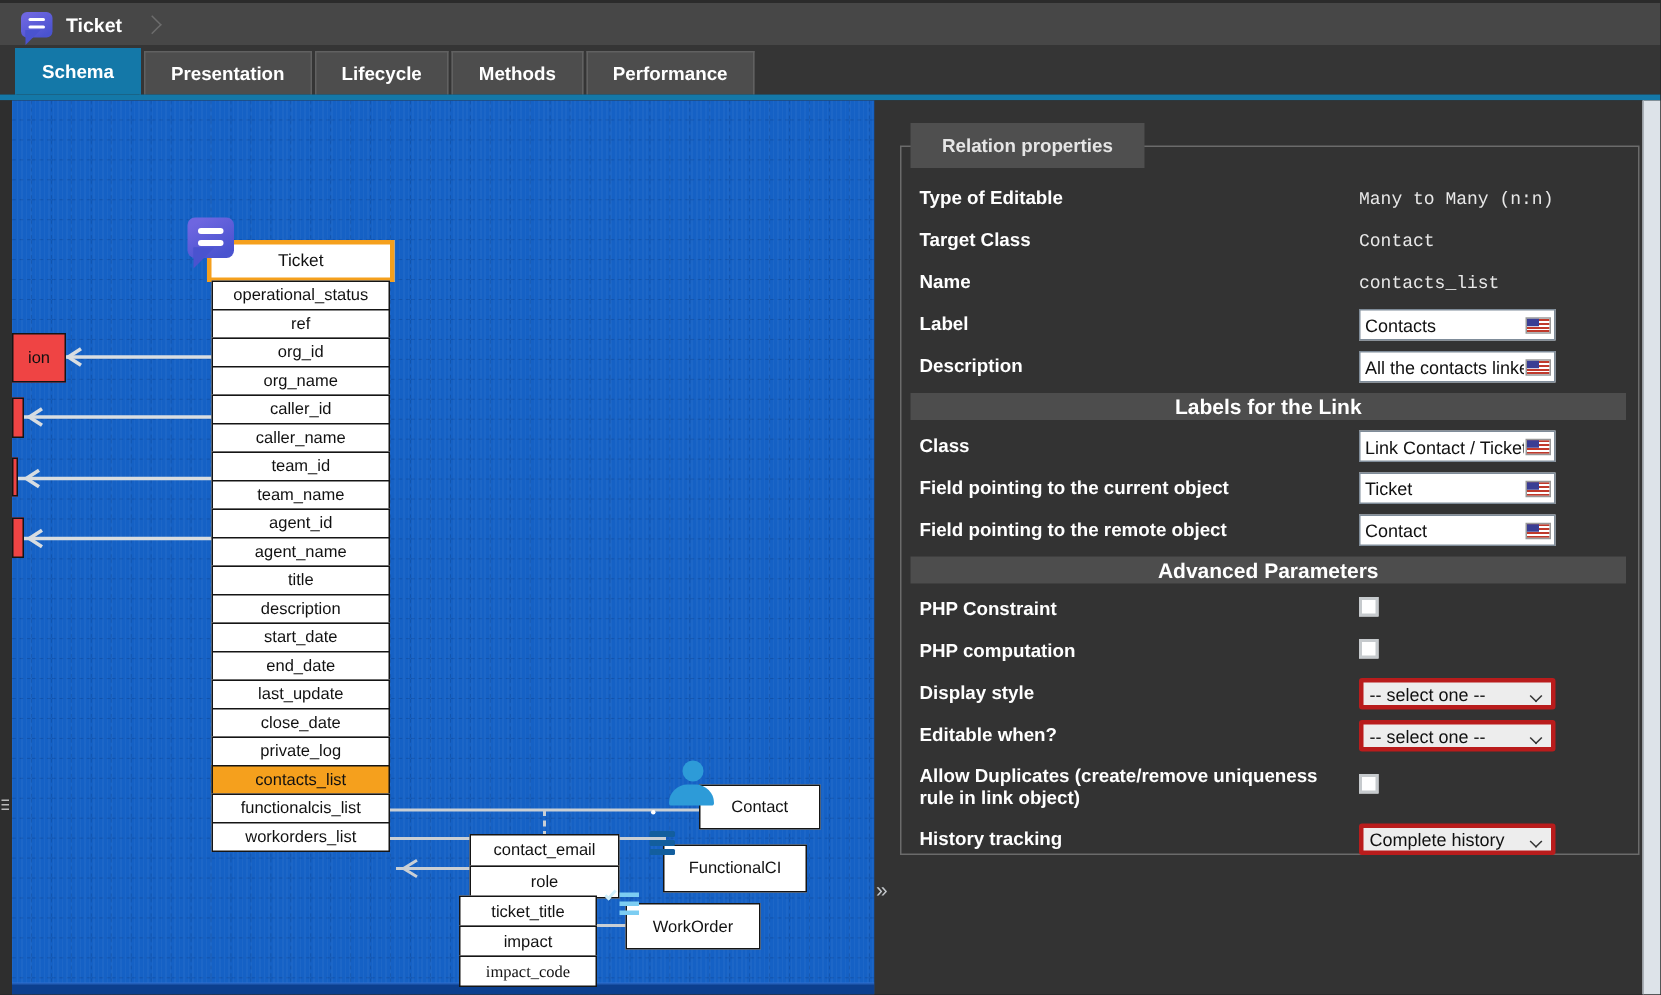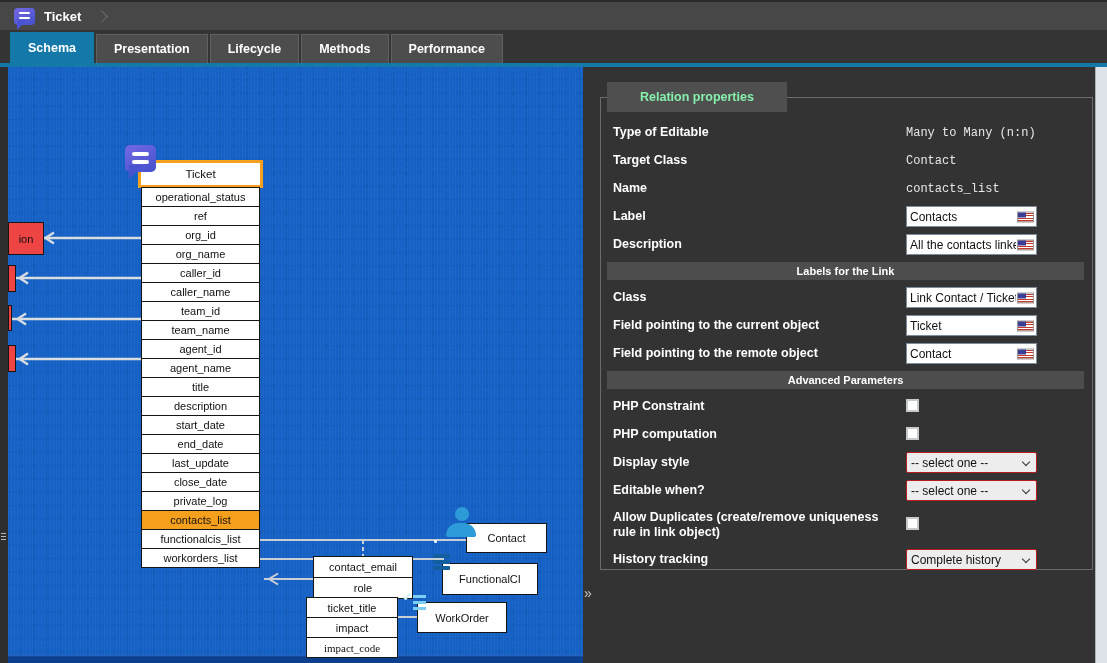--- a/index.html
+++ b/index.html
@@ -80,37 +80,37 @@
             background:linear-gradient(180deg,#2EA6E2,#1565AE);}
   .tasklist i{position:absolute;left:13px;width:13px;height:3px;background:#7CCDF2;}
   .tasklist i.t1{top:5px;} .tasklist i.t2{top:11px;} .tasklist i.t3{top:17px;}
   .tasklist .chk{position:absolute;left:3px;top:4px;width:8px;height:4px;
             border-left:2.5px solid #CFEFFB;border-bottom:2.5px solid #CFEFFB;transform:rotate(-48deg);}
 
   
   .rightarea{position:absolute;left:583px;top:0;width:512px;height:596px;background:var(--panel-bg,#333);}
   .expander{position:absolute;left:1px;top:518px;color:#c3c7cb;font-size:14px;cursor:pointer;}
   .fieldset-border{position:absolute;left:17px;top:30px;width:493px;height:473px;border:1px solid #6b6b6b;}
-  .panel-tab{position:absolute;left:24px;top:15px;height:30px;padding:0 33px;background:#4F4F4F;
-             color:#86efac;font-weight:bold;font-size:12.5px;display:flex;align-items:center;z-index:2;}
+  .panel-tab{position:absolute;left:24px;top:15px;height:30px;padding:0 21px;background:#4F4F4F;
+             color:#e5e5e5;font-weight:bold;font-size:12.5px;display:flex;align-items:center;z-index:2;}
   .panel-content{position:absolute;left:24px;top:55px;width:477px;}
   .prow{display:flex;align-items:center;padding-left:6px;margin-bottom:7px;min-height:21px;}
   .prow .lab{flex:1;color:#fff;font-weight:bold;font-size:12.5px;padding-right:8px;line-height:15px;}
   .prow .val{width:131px;margin-right:47px;flex-shrink:0;color:#e8e8e8;font-size:12px;white-space:nowrap;font-family:Liberation Mono, monospace;}
-  .sectionbar{height:18px;background:#4D4D4D;color:#fff;font-weight:bold;font-size:11px;
+  .sectionbar{height:18px;background:#4D4D4D;color:#fff;font-weight:bold;font-size:14px;
               display:flex;align-items:center;justify-content:center;margin-bottom:7px;}
   .inwrap{position:relative;width:131px;margin-right:47px;flex-shrink:0;}
   .inwrap input{width:131px;height:21px;border:1px solid #7f8c99;background:#fff;color:#111;
                 font-family:"Liberation Sans",sans-serif;font-size:12px;padding:0 20px 0 3px;}
   .flag{position:absolute;right:3px;top:50%;transform:translateY(-50%);width:17px;height:11px;
         background:repeating-linear-gradient(180deg,#C0392B 0 1.3px,#fff 1.3px 2.6px);
         border:1px solid #999;}
   .flag::before{content:"";position:absolute;left:0;top:0;width:8px;height:5.5px;background:#3A3E94;}
   .selwrap{width:131px;margin-right:47px;flex-shrink:0;height:21px;background:#EDEDED;
-           border:1px solid #b91c1c;border-radius:2px;position:relative;display:flex;align-items:center;}
+           border:3px solid #b91c1c;border-radius:2px;position:relative;display:flex;align-items:center;}
   .selwrap select{appearance:none;-webkit-appearance:none;border:none;background:transparent;
            width:100%;height:100%;font-family:"Liberation Sans",sans-serif;font-size:12px;
            color:#111;padding:0 18px 0 4px;outline:none;}
   .selchev{position:absolute;right:7px;top:6px;width:6px;height:6px;pointer-events:none;
            border-right:1.6px solid #333;border-bottom:1.6px solid #333;transform:rotate(45deg);}
   .cbx{width:13px;height:13px;background:#fff;border:2px solid #C6CACD;display:inline-block;cursor:pointer;}
   .cbxcol{width:131px;margin-right:47px;flex-shrink:0;}
 
   
   .scrollbar{position:absolute;left:1095px;top:67px;width:12px;height:596px;

